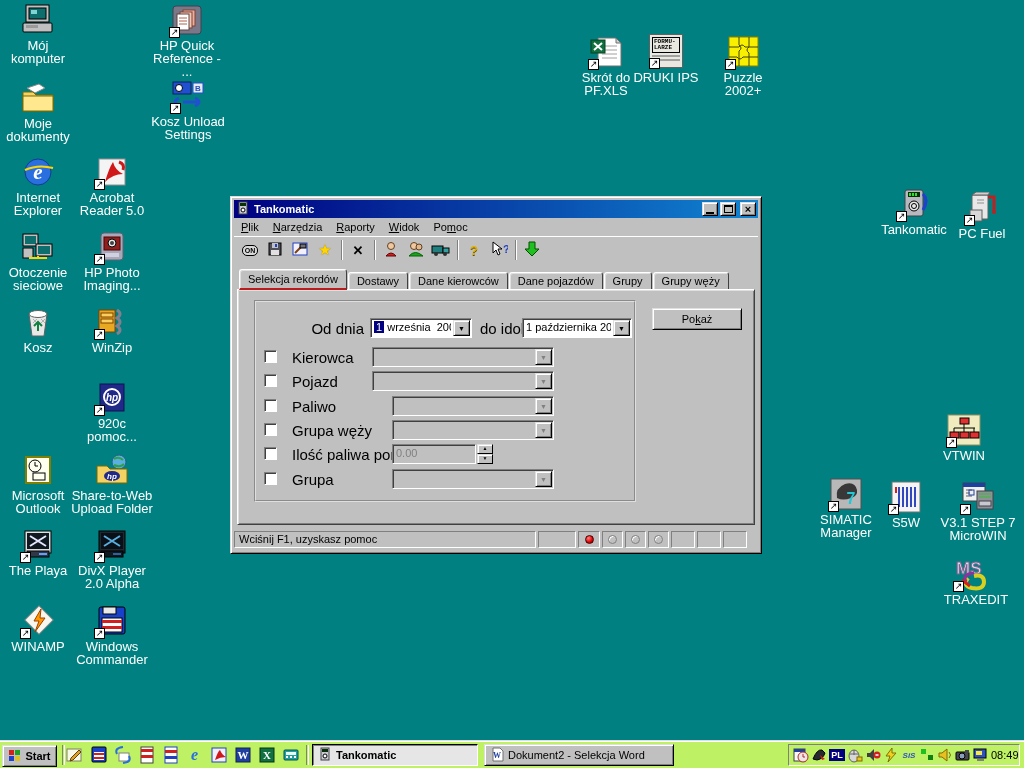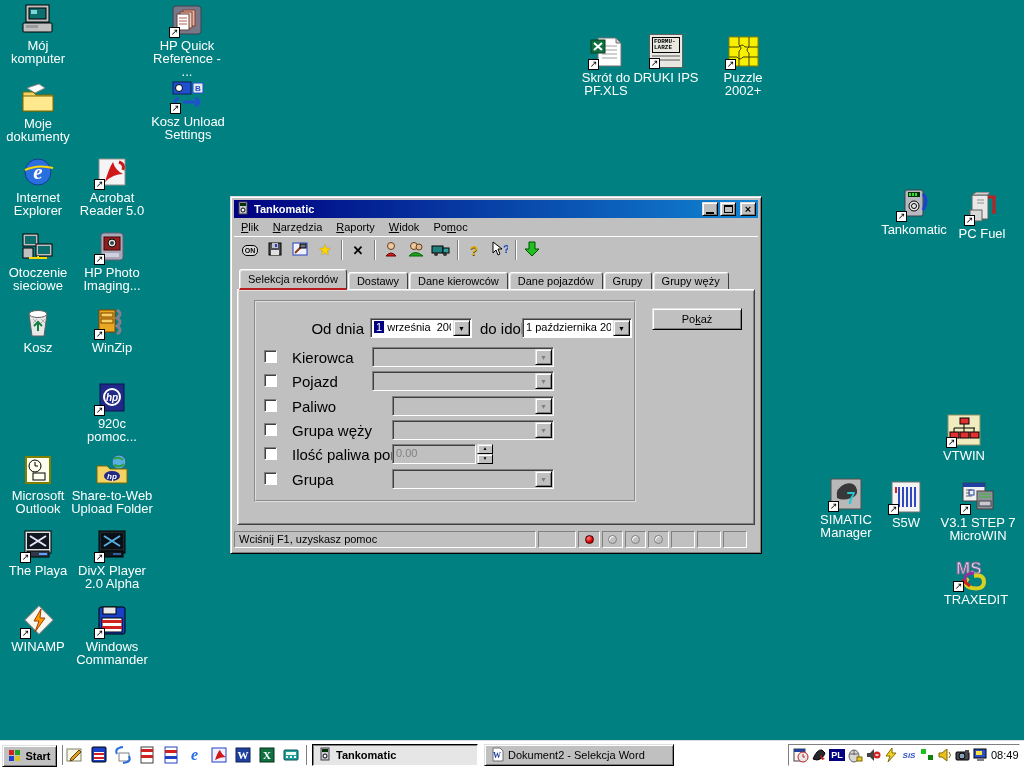--- a/index.html
+++ b/index.html
@@ -80,21 +80,21 @@
   .btn u { text-decoration:underline; }
 
   #statusbar { position:absolute; left:3px; top:332px; width:526px; height:20px; display:flex; align-items:center; }
   .sb-panel { height:17px; border:1px solid; border-color:#808080 #fff #fff #808080; margin-right:2px;
               display:flex; align-items:center; padding:0 4px; }
   .led { width:9px; height:9px; border-radius:50%; margin:auto; }
   .led.on  { background:radial-gradient(circle at 35% 30%, #ff8080, #dd0000 60%, #900000); border:1px solid #400; }
   .led.off { background:#c0c0c0; border:1px solid #808080; box-shadow: inset 1px 1px 0 #fff; }
 
   
-  #taskbar { position:absolute; left:0; top:740px; width:1024px; height:28px; background:#ffffff;
+  #taskbar { position:absolute; left:0; top:740px; width:1024px; height:28px; background:#bef264;
              border-top:1px solid #dfdfdf; box-shadow: inset 0 1px 0 #fff; display:flex; align-items:center; }
   #startbtn { position:absolute; left:2px; top:4px; width:55px; height:22px; display:flex; align-items:center;
               justify-content:center; font-weight:bold; font-size:11px; gap:3px; }
   .tb-sep { width:3px; height:20px; margin:0 3px; border-left:1px solid #808080; border-right:1px solid #fff; }
   #quicklaunch { position:absolute; left:64px; top:4px; display:flex; gap:3px; }
   .ql { width:21px; height:20px; display:flex; align-items:center; justify-content:center; }
   .taskbtn { position:absolute; top:3px; height:22px; display:flex; align-items:center; padding:0 6px; gap:4px;
              font-size:11px; white-space:nowrap; overflow:hidden; }
   .taskbtn.active { background:#e6e6e6; border:1px solid; border-color:#000 #fff #fff #000;
                     box-shadow: inset 1px 1px 0 #808080; font-weight:bold; }

